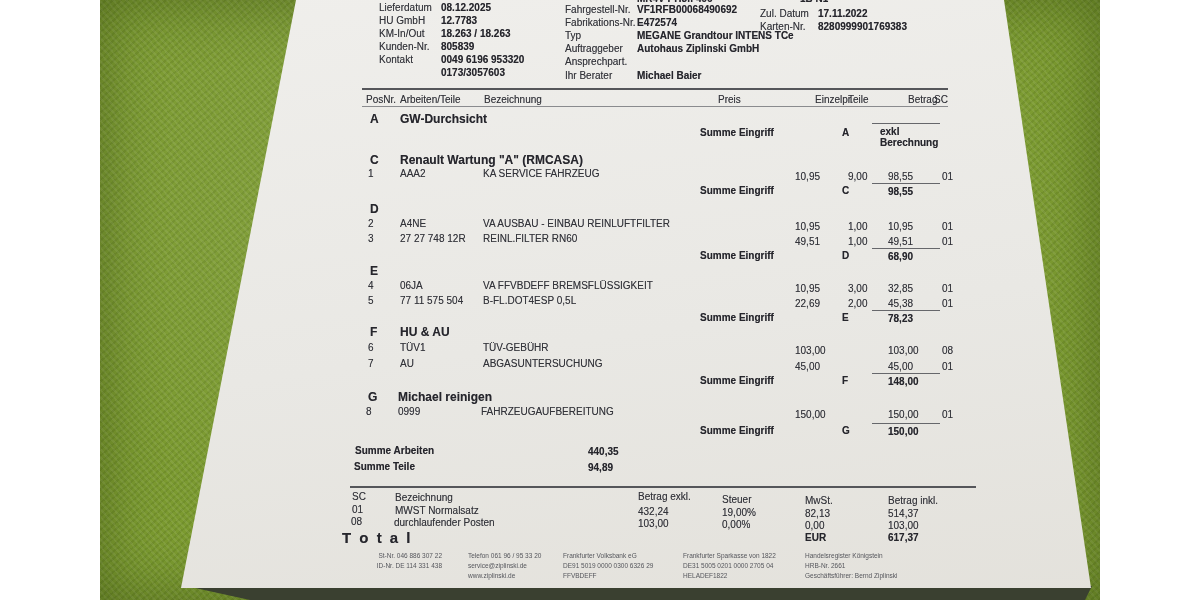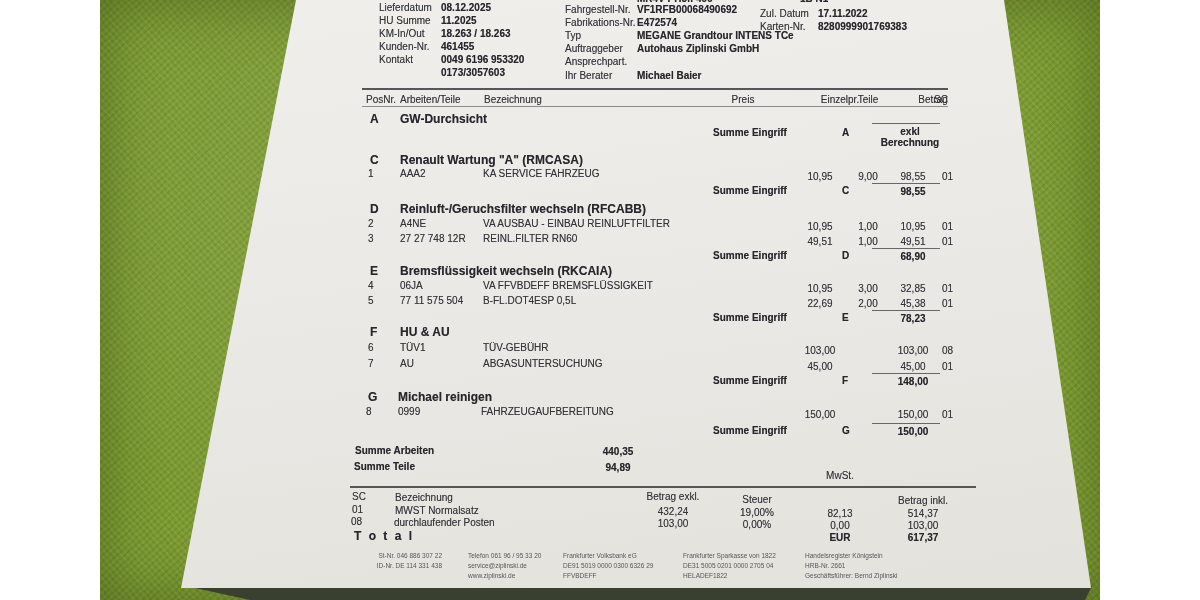--- a/index.html
+++ b/index.html
@@ -22,21 +22,21 @@
     clip-path:polygon(296px 0,1004px 0,1091px 588px,181px 588px);
     background:linear-gradient(173deg,#f0efec 0%,#e9e8e4 55%,#e3e1db 100%);}
   .edgeshade{position:absolute;left:0;top:0;width:1200px;height:600px;
     clip-path:polygon(296px 0,1004px 0,1091px 588px,181px 588px);
     background:linear-gradient(90deg,rgba(90,90,80,0.25) 0,transparent 3%),
                linear-gradient(270deg,rgba(90,90,80,0.2) 0,transparent 2%);}
   
   .t{position:absolute;font-size:10px;color:#33343a;white-space:nowrap;
      text-shadow:0 0 0.5px rgba(70,70,80,0.55);}
   .b{font-weight:bold;color:#26262c;}
-  .r{text-align:center;}
+  .r{text-align:left;}
   .sec{font-size:12px;font-weight:bold;color:#26262c;}
   .small{font-size:6.5px;color:#55565c;line-height:10px;text-shadow:none;}
   .rule{position:absolute;background:#55565a;height:1px;}
   .clip-top{position:absolute;left:0;top:0;width:1200px;height:5px;overflow:hidden;}
 </style>
 </head>
 <body>
 
 <div class="stage">
   <div class="fabric"></div>
@@ -44,26 +44,26 @@
   <div class="paper"></div>
   <div class="edgeshade"></div>
 
   <div class="clip-top">
     <span class="t b" style="left:637px;top:-7px">MR4V PH3fl 496</span>
     <span class="t b" style="left:800px;top:-7px">1B N1</span>
   </div>
 
   <span class="t" style="left:379px;top:2px">Lieferdatum</span>
   <span class="t b" style="left:441px;top:2px">08.12.2025</span>
-  <span class="t" style="left:379px;top:15px">HU Summe</span>
-  <span class="t b" style="left:441px;top:15px">11.2025</span>
+  <span class="t" style="left:379px;top:15px">HU GmbH</span>
+  <span class="t b" style="left:441px;top:15px">12.7783</span>
   <span class="t" style="left:379px;top:28px">KM-In/Out</span>
   <span class="t b" style="left:441px;top:28px">18.263 / 18.263</span>
   <span class="t" style="left:379px;top:41px">Kunden-Nr.</span>
-  <span class="t b" style="left:441px;top:41px">461455</span>
+  <span class="t b" style="left:441px;top:41px">805839</span>
   <span class="t" style="left:379px;top:54px">Kontakt</span>
   <span class="t b" style="left:441px;top:54px">0049 6196 953320</span>
   <span class="t b" style="left:441px;top:67px">0173/3057603</span>
 
   <span class="t" style="left:565px;top:4px">Fahrgestell-Nr.</span>
   <span class="t b" style="left:637px;top:4px">VF1RFB00068490692</span>
   <span class="t" style="left:565px;top:17px">Fabrikations-Nr.</span>
   <span class="t b" style="left:637px;top:17px">E472574</span>
   <span class="t" style="left:565px;top:30px">Typ</span>
   <span class="t b" style="left:637px;top:30px">MEGANE Grandtour INTENS TCe</span>
@@ -105,42 +105,40 @@
   <div class="t r" style="left:795px;top:171px;width:50px">10,95</div>
   <div class="t r" style="left:848px;top:171px;width:40px">9,00</div>
   <div class="t r" style="left:888px;top:171px;width:50px">98,55</div>
   <span class="t" style="left:942px;top:171px">01</span>
   <div class="rule" style="left:872px;top:183px;width:68px;background:#66676b"></div>
   <div class="t b r" style="left:700px;top:185px;width:100px">Summe Eingriff</div>
   <span class="t b" style="left:842px;top:185px">C</span>
   <div class="t b r" style="left:888px;top:186px;width:50px">98,55</div>
 
   <span class="t sec" style="left:370px;top:202px">D</span>
-  <span class="t sec" style="left:400px;top:202px">Reinluft-/Geruchsfilter wechseln (RFCABB)</span>
   <span class="t" style="left:368px;top:218px">2</span>
   <span class="t" style="left:400px;top:218px">A4NE</span>
   <span class="t" style="left:483px;top:218px">VA AUSBAU - EINBAU REINLUFTFILTER</span>
   <div class="t r" style="left:795px;top:221px;width:50px">10,95</div>
   <div class="t r" style="left:848px;top:221px;width:40px">1,00</div>
   <div class="t r" style="left:888px;top:221px;width:50px">10,95</div>
   <span class="t" style="left:942px;top:221px">01</span>
   <span class="t" style="left:368px;top:233px">3</span>
   <span class="t" style="left:400px;top:233px">27 27 748 12R</span>
   <span class="t" style="left:483px;top:233px">REINL.FILTER RN60</span>
   <div class="t r" style="left:795px;top:236px;width:50px">49,51</div>
   <div class="t r" style="left:848px;top:236px;width:40px">1,00</div>
   <div class="t r" style="left:888px;top:236px;width:50px">49,51</div>
   <span class="t" style="left:942px;top:236px">01</span>
   <div class="rule" style="left:872px;top:248px;width:68px;background:#66676b"></div>
   <div class="t b r" style="left:700px;top:250px;width:100px">Summe Eingriff</div>
   <span class="t b" style="left:842px;top:250px">D</span>
   <div class="t b r" style="left:888px;top:251px;width:50px">68,90</div>
 
   <span class="t sec" style="left:370px;top:264px">E</span>
-  <span class="t sec" style="left:400px;top:264px">Bremsflüssigkeit wechseln (RKCAIA)</span>
   <span class="t" style="left:368px;top:280px">4</span>
   <span class="t" style="left:400px;top:280px">06JA</span>
   <span class="t" style="left:483px;top:280px">VA FFVBDEFF BREMSFLÜSSIGKEIT</span>
   <div class="t r" style="left:795px;top:283px;width:50px">10,95</div>
   <div class="t r" style="left:848px;top:283px;width:40px">3,00</div>
   <div class="t r" style="left:888px;top:283px;width:50px">32,85</div>
   <span class="t" style="left:942px;top:283px">01</span>
   <span class="t" style="left:368px;top:295px">5</span>
   <span class="t" style="left:400px;top:295px">77 11 575 504</span>
   <span class="t" style="left:483px;top:295px">B-FL.DOT4ESP 0,5L</span>
@@ -188,38 +186,38 @@
   <span class="t b" style="left:355px;top:445px">Summe Arbeiten</span>
   <div class="t b r" style="left:588px;top:446px;width:60px">440,35</div>
   <span class="t b" style="left:354px;top:461px">Summe Teile</span>
   <div class="t b r" style="left:588px;top:462px;width:60px">94,89</div>
 
   <div class="rule" style="left:350px;top:486px;width:626px;height:1.5px"></div>
   <span class="t" style="left:352px;top:491px">SC</span>
   <span class="t" style="left:395px;top:492px">Bezeichnung</span>
   <div class="t r" style="left:638px;top:491px;width:70px">Betrag exkl.</div>
   <div class="t r" style="left:722px;top:494px;width:70px">Steuer</div>
-  <div class="t r" style="left:805px;top:470px;width:70px">MwSt.</div>
+  <div class="t r" style="left:805px;top:495px;width:70px">MwSt.</div>
   <div class="t r" style="left:888px;top:495px;width:70px">Betrag inkl.</div>
 
   <span class="t" style="left:352px;top:504px">01</span>
   <span class="t" style="left:395px;top:505px">MWST Normalsatz</span>
   <div class="t r" style="left:638px;top:506px;width:70px">432,24</div>
   <div class="t r" style="left:722px;top:507px;width:70px">19,00%</div>
   <div class="t r" style="left:805px;top:508px;width:70px">82,13</div>
   <div class="t r" style="left:888px;top:508px;width:70px">514,37</div>
 
   <span class="t" style="left:351px;top:516px">08</span>
   <span class="t" style="left:394px;top:517px">durchlaufender Posten</span>
   <div class="t r" style="left:638px;top:518px;width:70px">103,00</div>
   <div class="t r" style="left:722px;top:519px;width:70px">0,00%</div>
   <div class="t r" style="left:805px;top:520px;width:70px">0,00</div>
   <div class="t r" style="left:888px;top:520px;width:70px">103,00</div>
 
-  <span class="t b" style="left:354px;top:529px;font-size:12px;letter-spacing:2px">T o t a l</span>
+  <span class="t b" style="left:342px;top:529px;font-size:15px;letter-spacing:2px">T o t a l</span>
   <div class="t b r" style="left:805px;top:532px;width:70px">EUR</div>
   <div class="t b r" style="left:888px;top:532px;width:70px">617,37</div>
 
   <div class="t small" style="left:357px;top:551px;text-align:right;width:85px">
     <div>St-Nr. 046 886 307 22</div>
     <div>ID-Nr. DE 114 331 438</div>
   </div>
   <div class="t small" style="left:468px;top:551px">
     <div>Telefon  061 96 / 95 33 20</div>
     <div>service@ziplinski.de</div>

